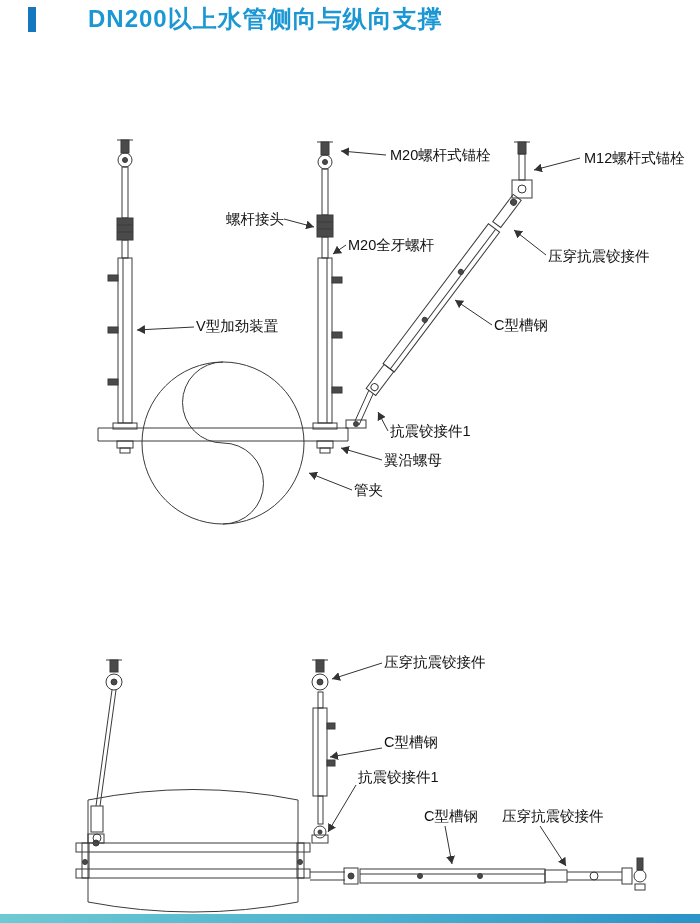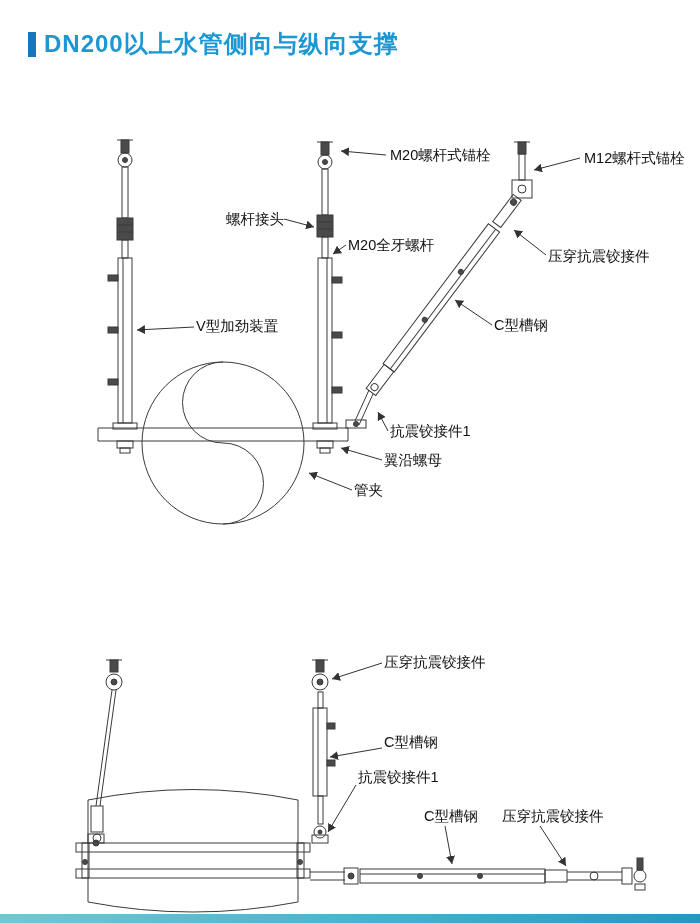--- a/index.html
+++ b/index.html
@@ -4,22 +4,22 @@
 <style>
   html, body { margin: 0; padding: 0; }
   body {
     width: 700px; height: 923px;
     background: #ffffff;
     position: relative;
     overflow: hidden;
     font-family: "Liberation Sans", "DejaVu Sans", sans-serif;
   }
   .header {
-    position: absolute; top: 28px; left: 28px;
-    display: flex; align-items: center; z-index: 2;
+    position: absolute; top: 3px; left: 28px;
+    display: flex; align-items: center; z-index: 2; gap: 44px;
   }
   .accent-bar {
     display: inline-block;
     width: 8px; height: 25px;
     background: #1578be;
     margin-right: 8px;
   }
   .title {
     margin: 0;
     font-size: 24px;

